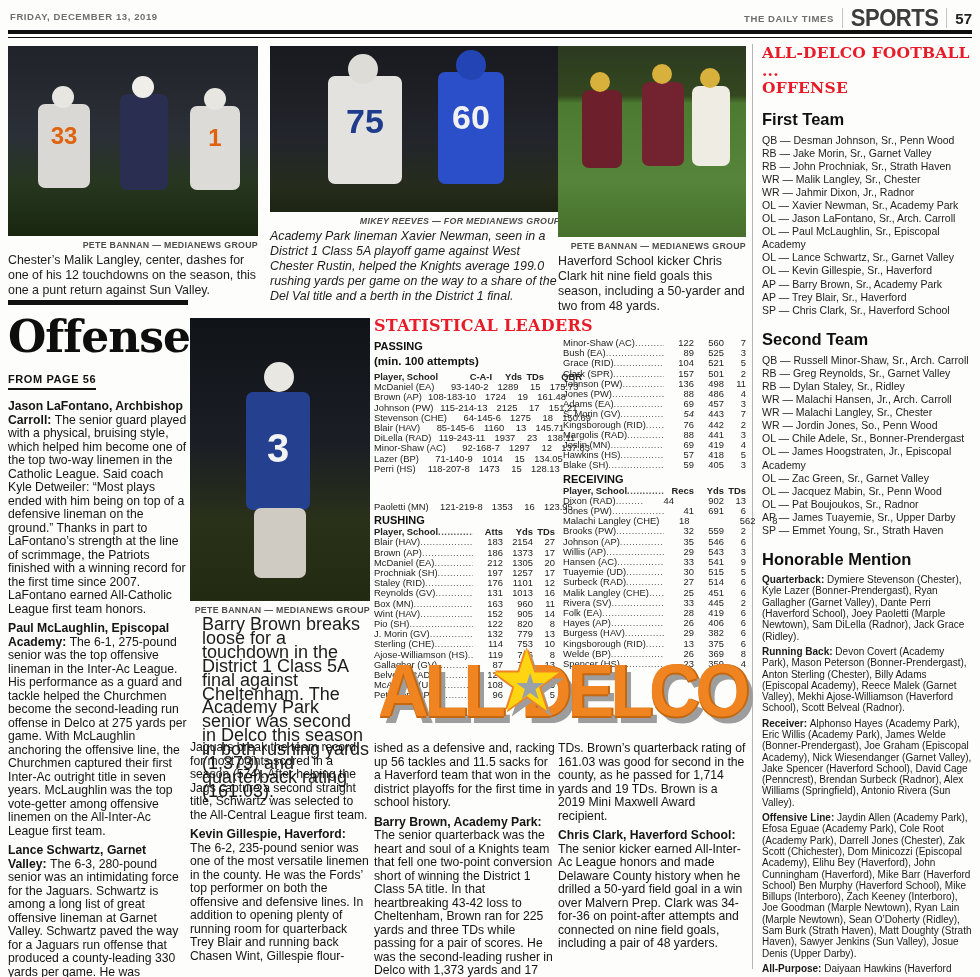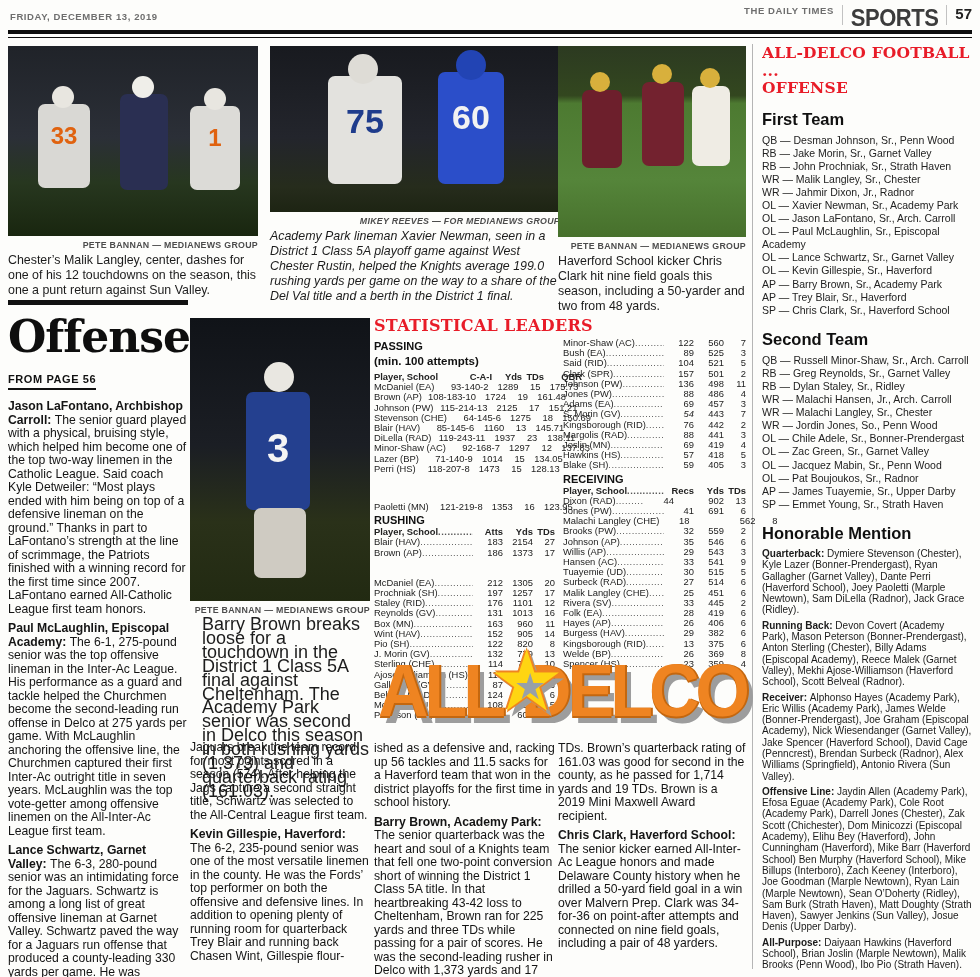--- a/index.html
+++ b/index.html
@@ -1,20 +1,20 @@
 <!DOCTYPE html>
 <html><head>
 <meta charset="utf-8">
 <style>
   html,body{margin:0;padding:0;background:#e9e9e9;}
   .page{position:relative;width:980px;height:977px;background:#fdfdfb;margin:0 auto;
         font-family:"Liberation Sans",sans-serif;color:#1a1a1a;overflow:hidden;}
   
   .m-date{position:absolute;left:10px;top:11px;font-size:9.5px;color:#6e6e6e;letter-spacing:.6px;font-weight:bold;}
-  .m-right{position:absolute;right:8px;top:5px;display:flex;align-items:flex-start;gap:8px;}
+  .m-right{position:absolute;right:8px;top:5px;display:flex;align-items:center;gap:8px;}
   .m-paper{font-size:9.5px;color:#6e6e6e;letter-spacing:.6px;font-weight:bold;}
   .m-vbar{width:1px;height:20px;background:#c2c2c2;}
   .m-section{font-size:22px;font-weight:900;color:#3c3c3c;letter-spacing:-.5px;transform:scaleY(1.12);}
   .m-page{font-size:15px;font-weight:900;color:#222;}
   .rule-thick{position:absolute;left:8px;right:8px;top:30px;height:4px;background:#0e0e0e;}
   .rule-thin{position:absolute;left:8px;right:8px;top:37px;height:1px;background:#0e0e0e;}
   .vrule{position:absolute;left:752px;top:44px;bottom:8px;width:1px;background:#b5b5b5;}
   
   .photo{position:absolute;overflow:hidden;}
   .fig{position:absolute;border-radius:7px;}
@@ -288,21 +288,21 @@
           <div class="srow">
             <span class="nm">Brown (AP)</span>
             <span class="ldr"></span>
             <span class="v" style="width: 30px;">186</span>
             <span class="v" style="width: 30px;">1373</span>
             <span class="v" style="width: 22px;">17</span>
           </div>
           <div class="srow">
             <span class="nm">McDaniel (EA)</span>
             <span class="ldr"></span>
-            <span class="v" style="width: 30px; margin-top: 20px;">212</span>
+            <span class="v" style="width: 30px;">212</span>
             <span class="v" style="width: 30px;">1305</span>
             <span class="v" style="width: 22px;">20</span>
           </div>
           <div class="srow">
             <span class="nm">Prochniak (SH)</span>
             <span class="ldr"></span>
             <span class="v" style="width: 30px;">197</span>
             <span class="v" style="width: 30px;">1257</span>
             <span class="v" style="width: 22px;">17</span>
           </div>
@@ -400,21 +400,21 @@
             <span class="v" style="width: 22px;">7</span>
           </div>
           <div class="srow">
             <span class="nm">Bush (EA)</span>
             <span class="ldr"></span>
             <span class="v" style="width: 30px;">89</span>
             <span class="v" style="width: 30px;">525</span>
             <span class="v" style="width: 22px;">3</span>
           </div>
           <div class="srow">
-            <span class="nm">Said (RID)</span>
+            <span class="nm">Grace (RID)</span>
             <span class="ldr"></span>
             <span class="v" style="width: 30px;">104</span>
             <span class="v" style="width: 30px;">521</span>
             <span class="v" style="width: 22px;">5</span>
           </div>
           <div class="srow">
             <span class="nm">Clark (SPR)</span>
             <span class="ldr"></span>
             <span class="v" style="width: 30px;">157</span>
             <span class="v" style="width: 30px;">501</span>
@@ -657,20 +657,21 @@
       </div>
     <div class="team-head">Second Team</div>
     <div>
         <div class="rail-item">QB — Russell Minor-Shaw, Sr., Arch. Carroll</div>
         <div class="rail-item">RB — Greg Reynolds, Sr., Garnet Valley</div>
         <div class="rail-item">RB — Dylan Staley, Sr., Ridley</div>
         <div class="rail-item">WR — Malachi Hansen, Jr., Arch. Carroll</div>
         <div class="rail-item">WR — Malachi Langley, Sr., Chester</div>
         <div class="rail-item">WR — Jordin Jones, So., Penn Wood</div>
         <div class="rail-item">OL — Chile Adele, Sr., Bonner-Prendergast</div>
+        <div class="rail-item">OL — James Hoogstraten, Jr., Episcopal Academy</div>
         <div class="rail-item">OL — Zac Green, Sr., Garnet Valley</div>
         <div class="rail-item">OL — Jacquez Mabin, Sr., Penn Wood</div>
         <div class="rail-item">OL — Pat Boujoukos, Sr., Radnor</div>
         <div class="rail-item">AP — James Tuayemie, Sr., Upper Darby</div>
         <div class="rail-item">SP — Emmet Young, Sr., Strath Haven</div>
       </div>
     <div class="team-head">Honorable Mention</div>
     <div>
         <p class="hm"><b class="plead">Quarterback: </b>Dymiere Stevenson (Chester), Kyle Lazer (Bonner-Prendergast), Ryan Gallagher (Garnet Valley), Dante Perri (Haverford School), Joey Paoletti (Marple Newtown), Sam DiLella (Radnor), Jack Grace (Ridley).</p>
         <p class="hm"><b class="plead">Running Back: </b>Devon Covert (Academy Park), Mason Peterson (Bonner-Prendergast), Anton Sterling (Chester), Billy Adams (Episcopal Academy), Reece Malek (Garnet Valley), Mekhi Ajose-Williamson (Haverford School), Scott Belveal (Radnor).</p>

